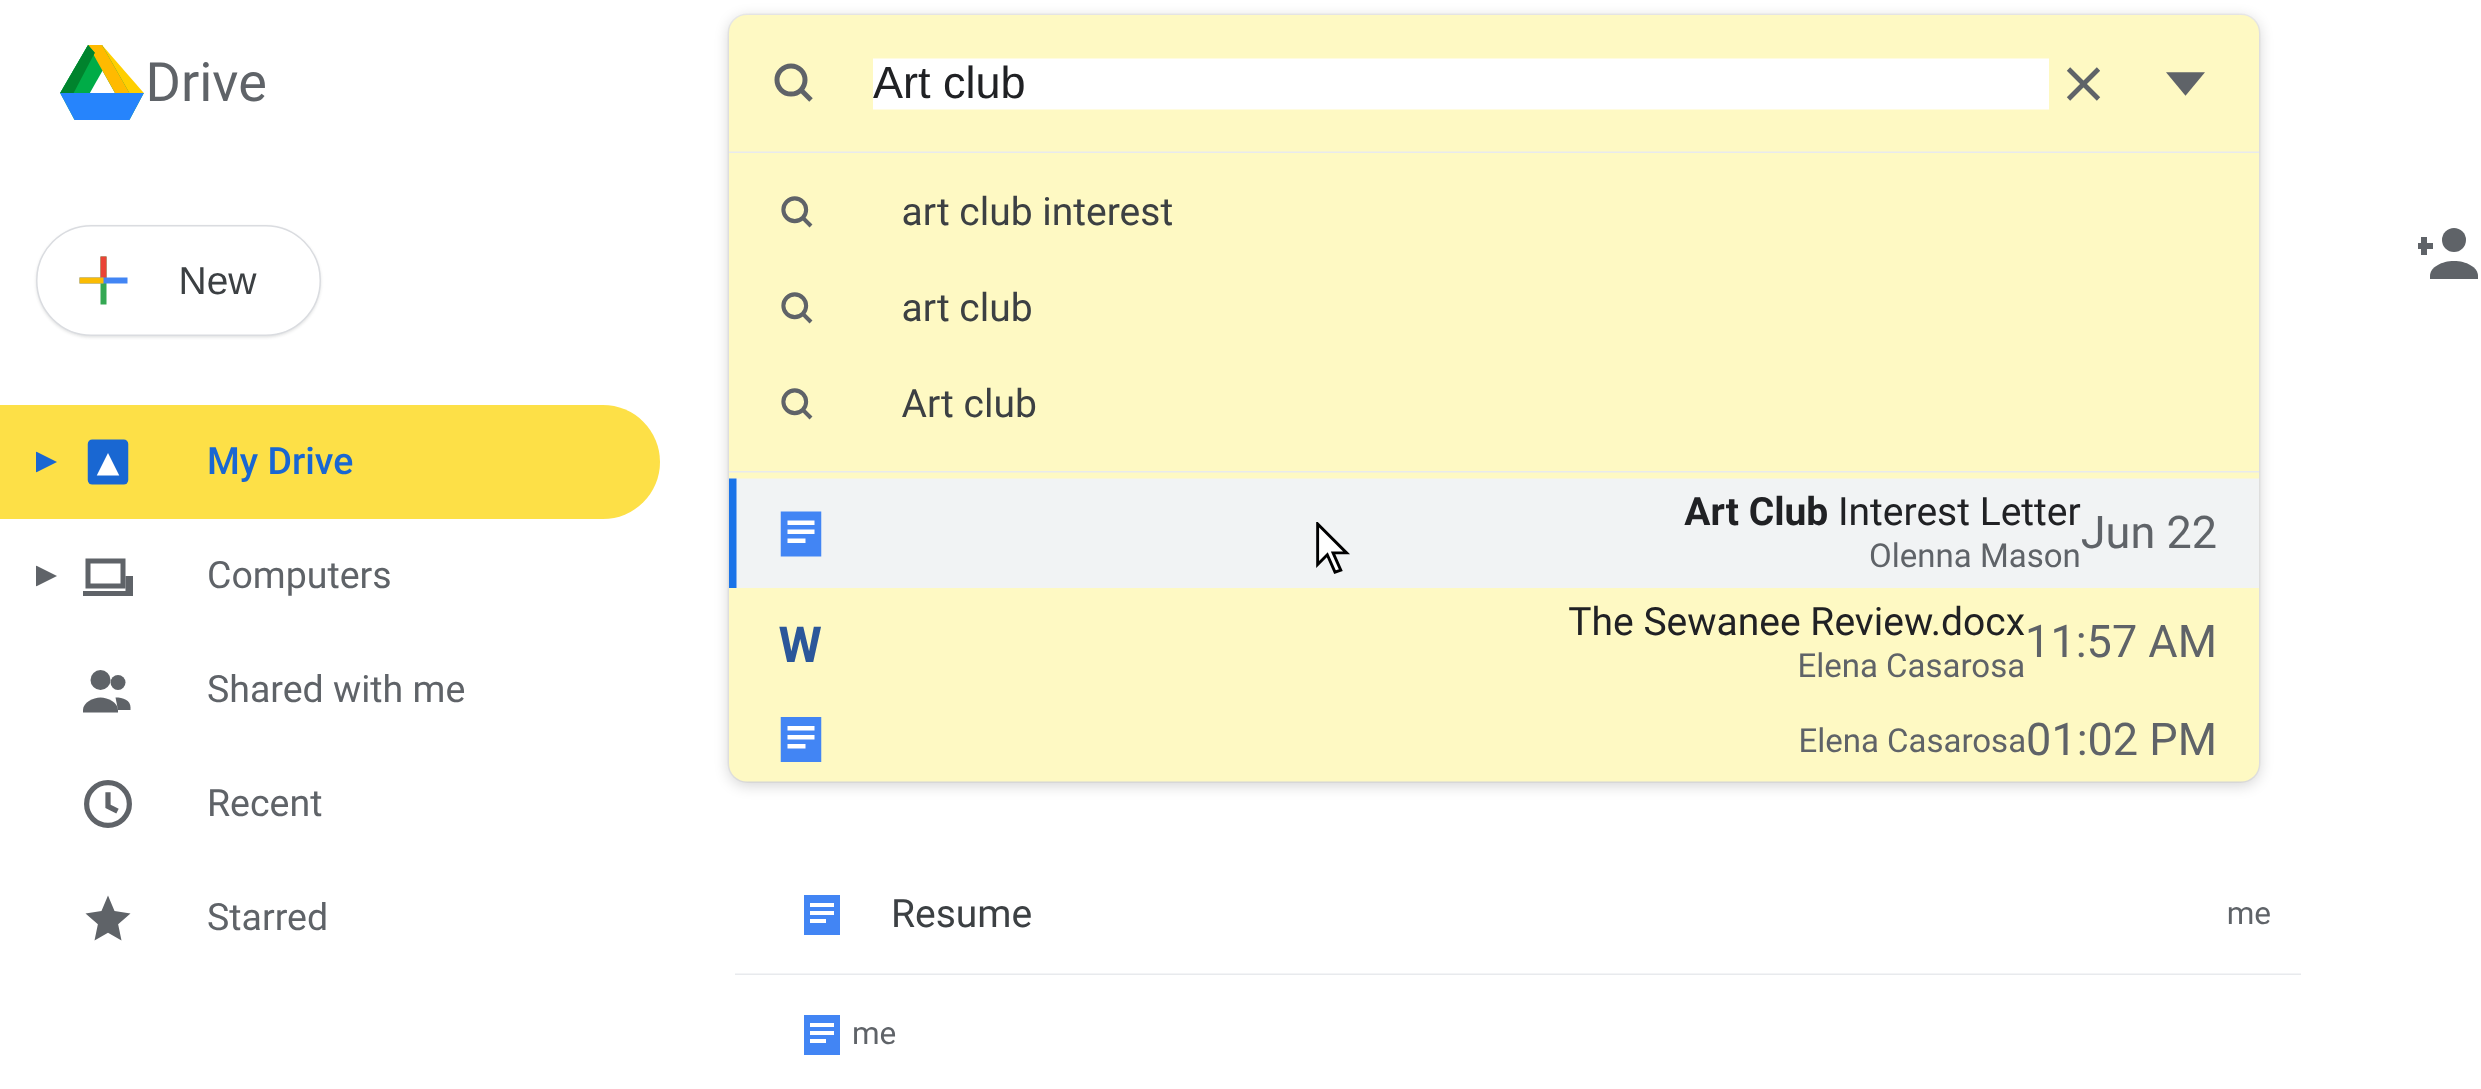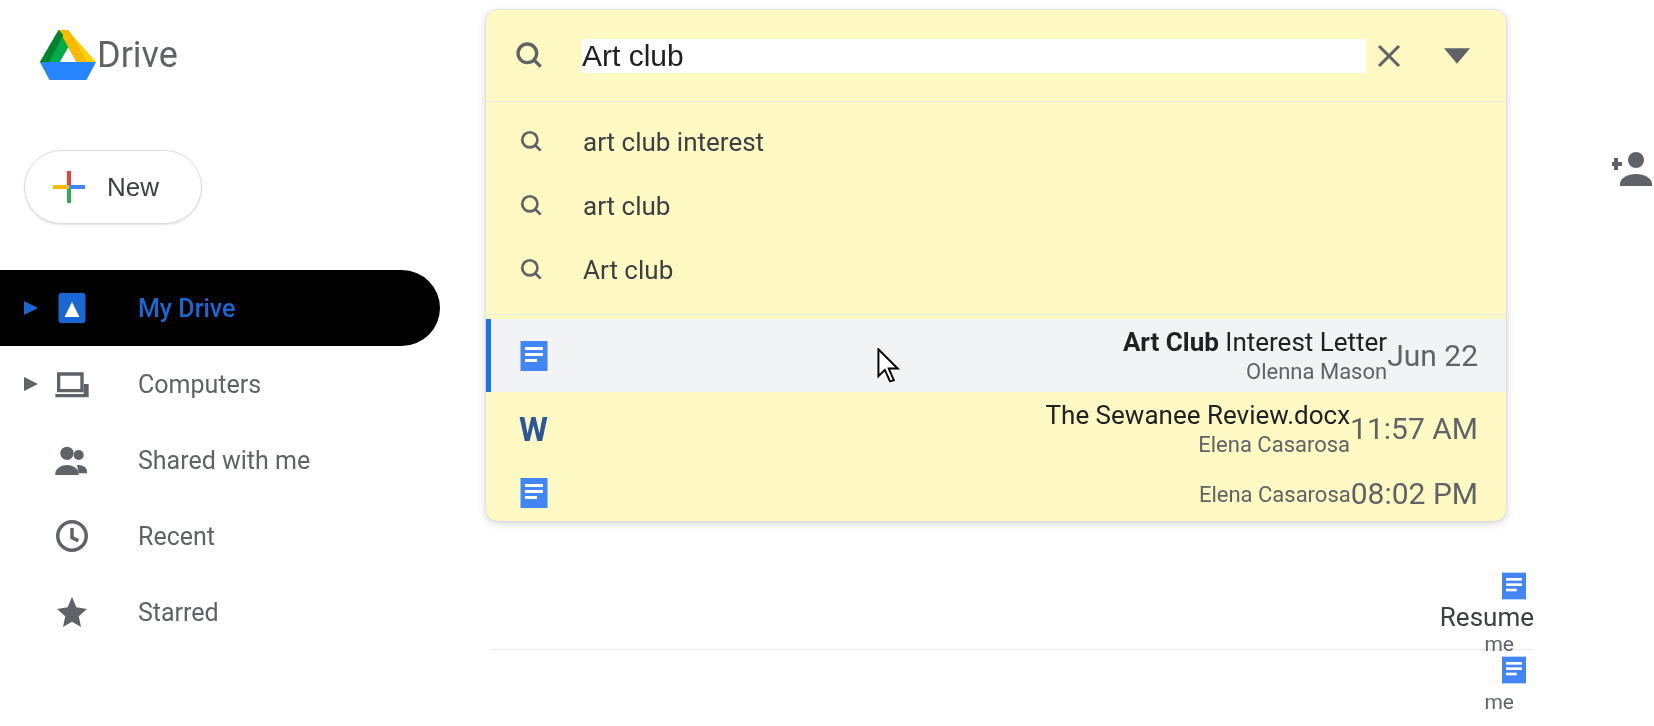--- a/index.html
+++ b/index.html
@@ -28,21 +28,21 @@
   
   .sidebar {
     position: absolute;
     left: 0; top: 150px;
     width: 440px;
   }
   .new-btn {
     margin-left: 24px;
     display: inline-flex;
     align-items: center;
-    gap: 20px;
+    gap: 32px;
     padding: 18px 42px 18px 26px;
     border: 1px solid #dadce0;
     border-radius: 40px;
     box-shadow: 0 1px 2px rgba(60,64,67,.15);
     background: #fff;
     font-size: 26px;
     color: #3c4043;
     font-weight: 500;
     cursor: pointer;
   }
@@ -54,21 +54,21 @@
     display: flex;
     align-items: center;
     height: 76px;
     padding-left: 16px;
     border-radius: 0 40px 40px 0;
     cursor: pointer;
     color: #5f6368;
     gap: 0;
   }
   .nav-item.active {
-    background: #000000;
+    background: #fde047;
     color: #1967d2;
     font-weight: 500;
   }
   .nav-expand { width: 30px; display:flex; justify-content:center; }
   .nav-ico { width: 44px; height: 44px; display:flex; align-items:center; justify-content:center; margin-left: 4px; margin-right: 44px; }
   .nav-label { font-size: 25px; }
 
   
   .search-shell {
     position: absolute;
@@ -104,21 +104,21 @@
   .opts-btn { margin-left: 24px; }
 
   .sugg-group { padding: 8px 0; }
   .sugg-item {
     display: flex; align-items: center;
     height: 64px;
     padding: 0 28px;
     cursor: pointer;
   }
   .sugg-ico { color:#5f6368; width: 36px; display:flex; justify-content:center; }
-  .sugg-text { font-size: 26px; margin-left: 33px; color:#3c4043; }
+  .sugg-text { font-size: 26px; margin-left: 51px; color:#3c4043; }
 
   .sugg-sep { height:1px; background:#e8eaed; margin: 4px 0; }
 
   .file-item {
     display:flex; align-items:center;
     padding: 8px 28px;
     cursor:pointer;
     position: relative;
   }
   .file-item.hovered { background:#f1f3f4; }
@@ -133,24 +133,23 @@
   .file-time { font-size: 30px; color:#5f6368; margin-left:auto; }
 
   
   .main-list {
     position: absolute;
     left: 490px;
     top: 570px;
     right: 120px;
   }
   .main-row {
-    display:flex; align-items:flex-end;
+    display:flex; align-items:center;
     height: 80px;
     border-bottom:1px solid #e8eaed;
-    flex-direction:column;
   }
   .main-row .file-ico { margin-left: 38px; }
   .main-row .mtitle { font-size:26px; margin-left: 26px; color:#3c4043; flex:1; }
   .main-row .mowner { font-size:21px; color:#5f6368; margin-right: 20px; }
 
   
   .right-icon {
     position:absolute;
     right: 0; top: 144px;
     width: 42px; height:48px;
@@ -353,21 +352,21 @@
         <svg width="36" height="36" viewBox="0 0 24 24">
             <rect x="3" y="2" width="18" height="20" fill="#4285f4"></rect>
             <rect x="6" y="6" width="12" height="2" fill="#fff"></rect>
             <rect x="6" y="10" width="12" height="2" fill="#fff"></rect>
             <rect x="6" y="14" width="8" height="2" fill="#fff"></rect>
           </svg>
       </span>
       <div class="file-meta">
         <div class="file-owner">Elena Casarosa</div>
       </div>
-      <div class="file-time">08:02 PM</div>
+      <div class="file-time">01:02 PM</div>
     </div>
   </div>
 </div>
 
 <div class="main-list">
   <div class="main-row">
     <span class="file-ico">
       <svg width="32" height="32" viewBox="0 0 24 24">
           <rect x="3" y="2" width="18" height="20" fill="#4285f4"></rect>
           <rect x="6" y="6" width="12" height="2" fill="#fff"></rect>

